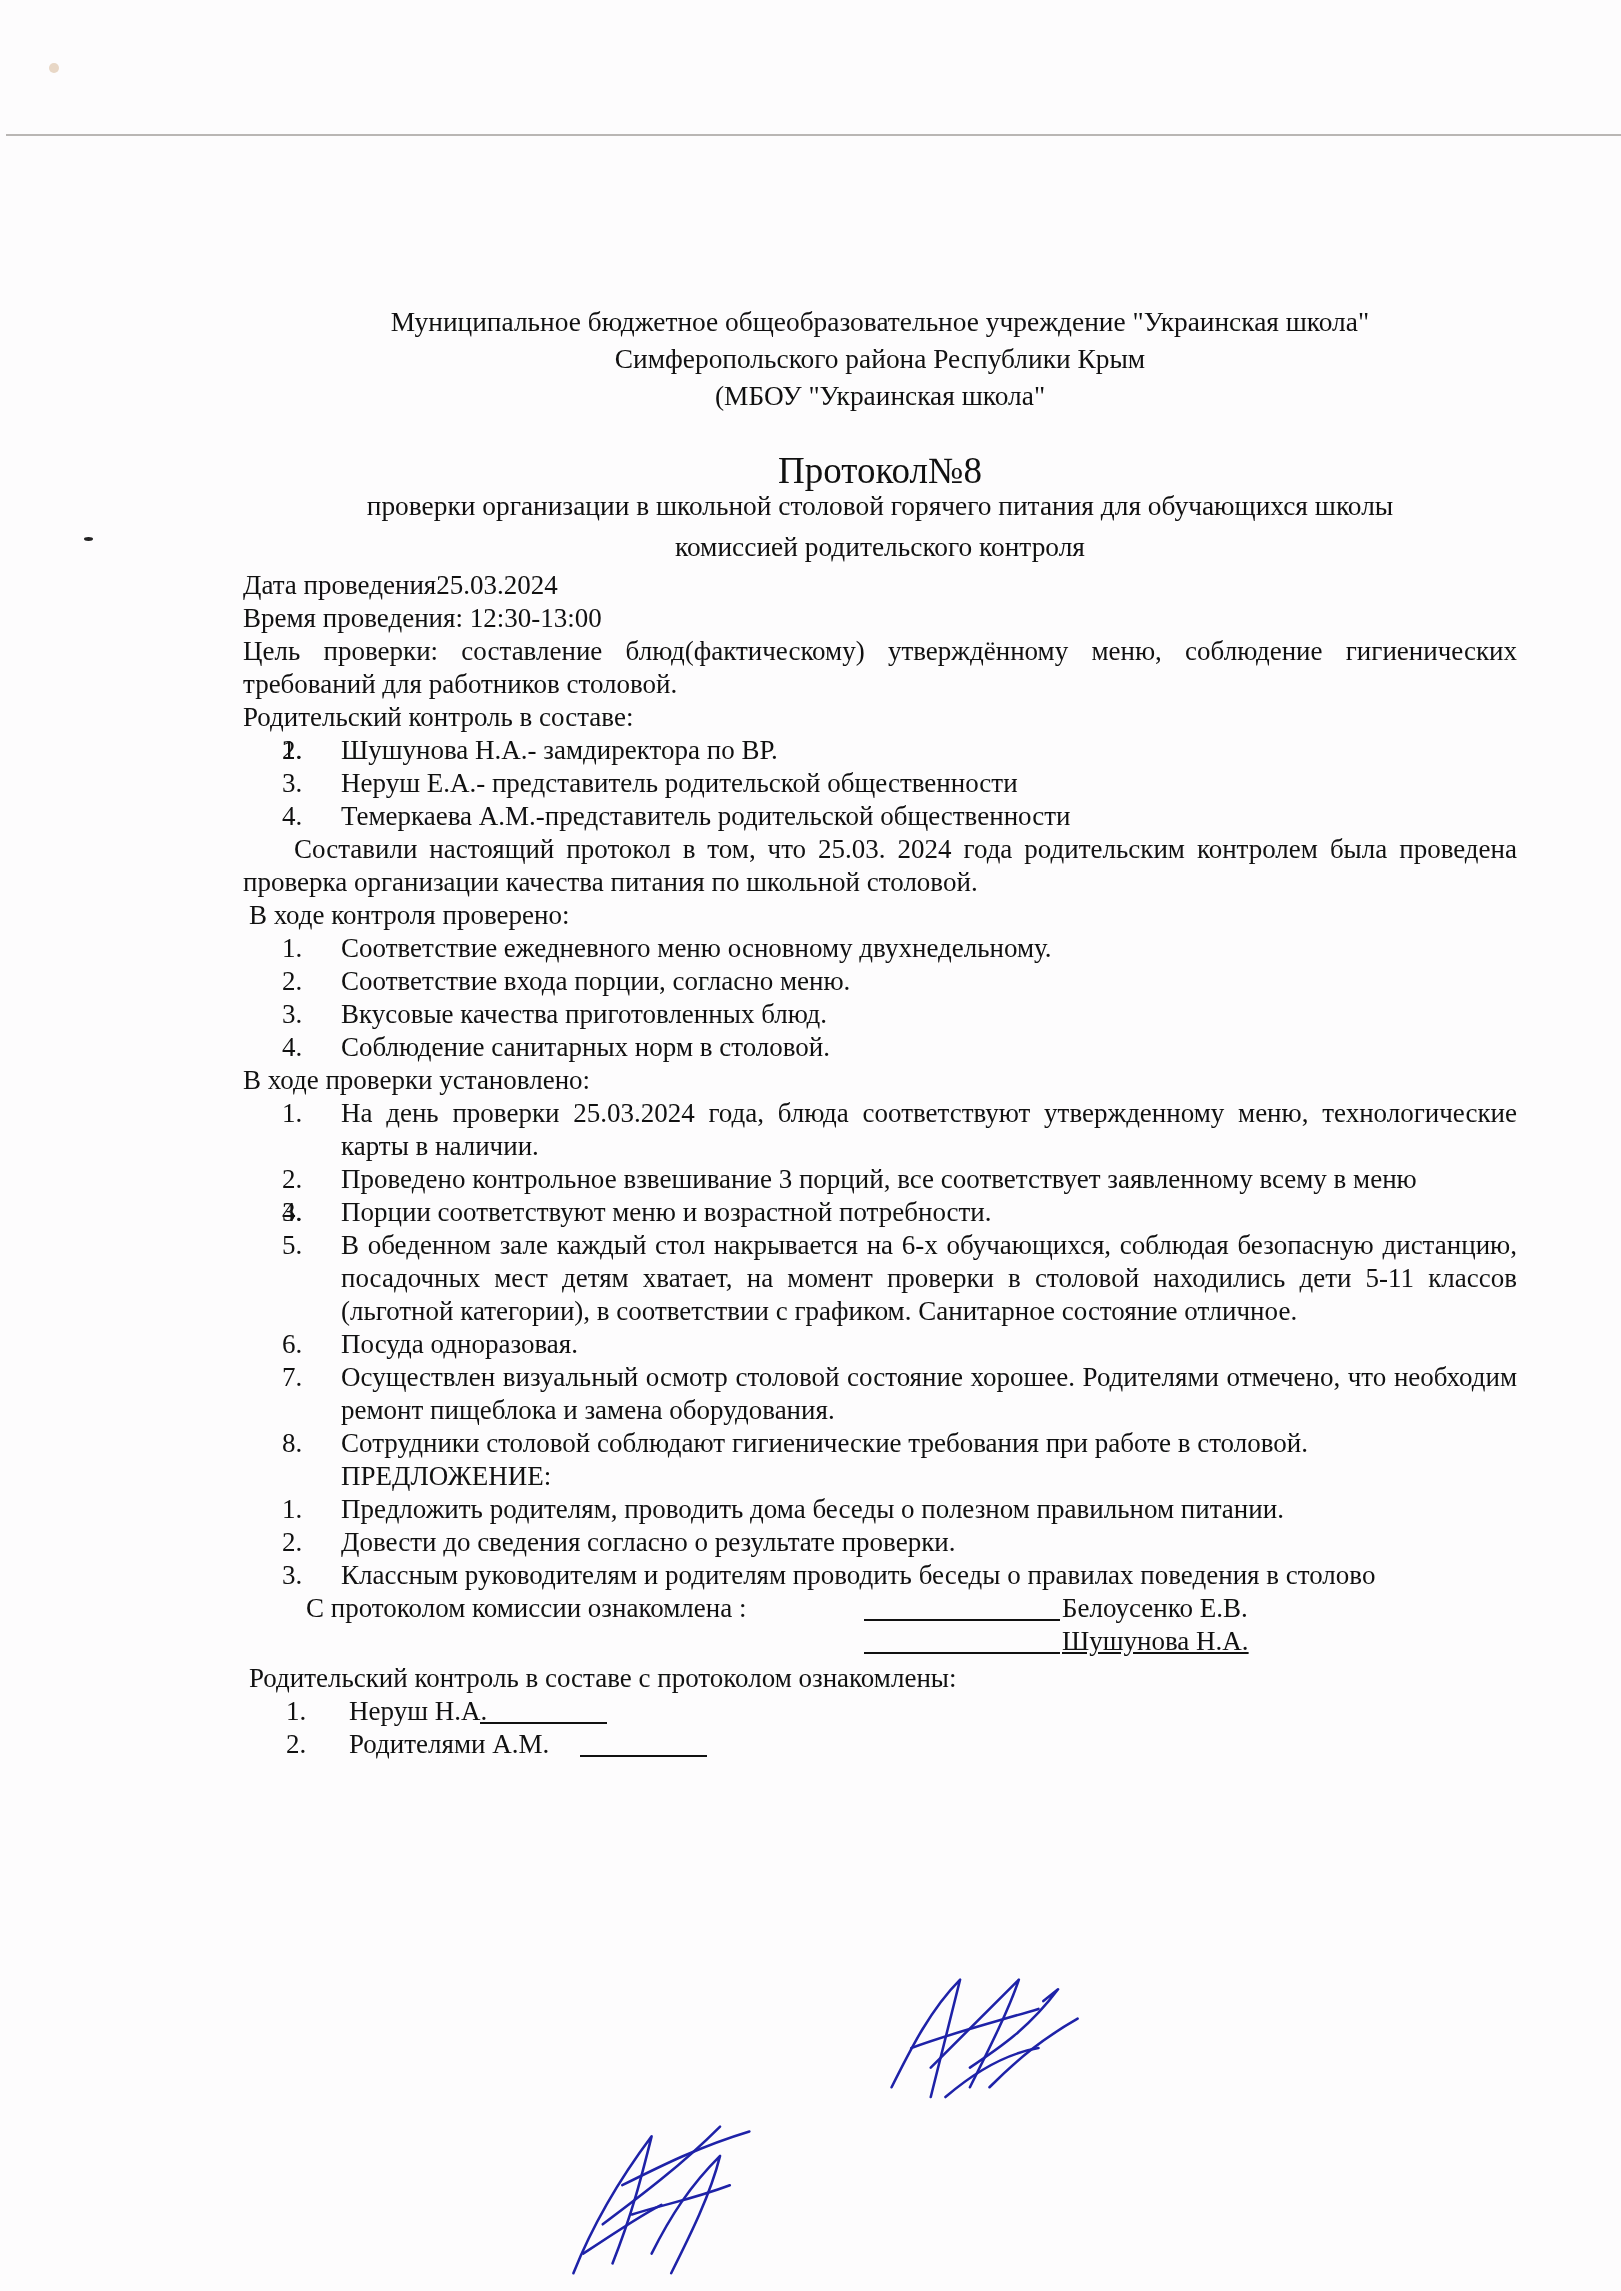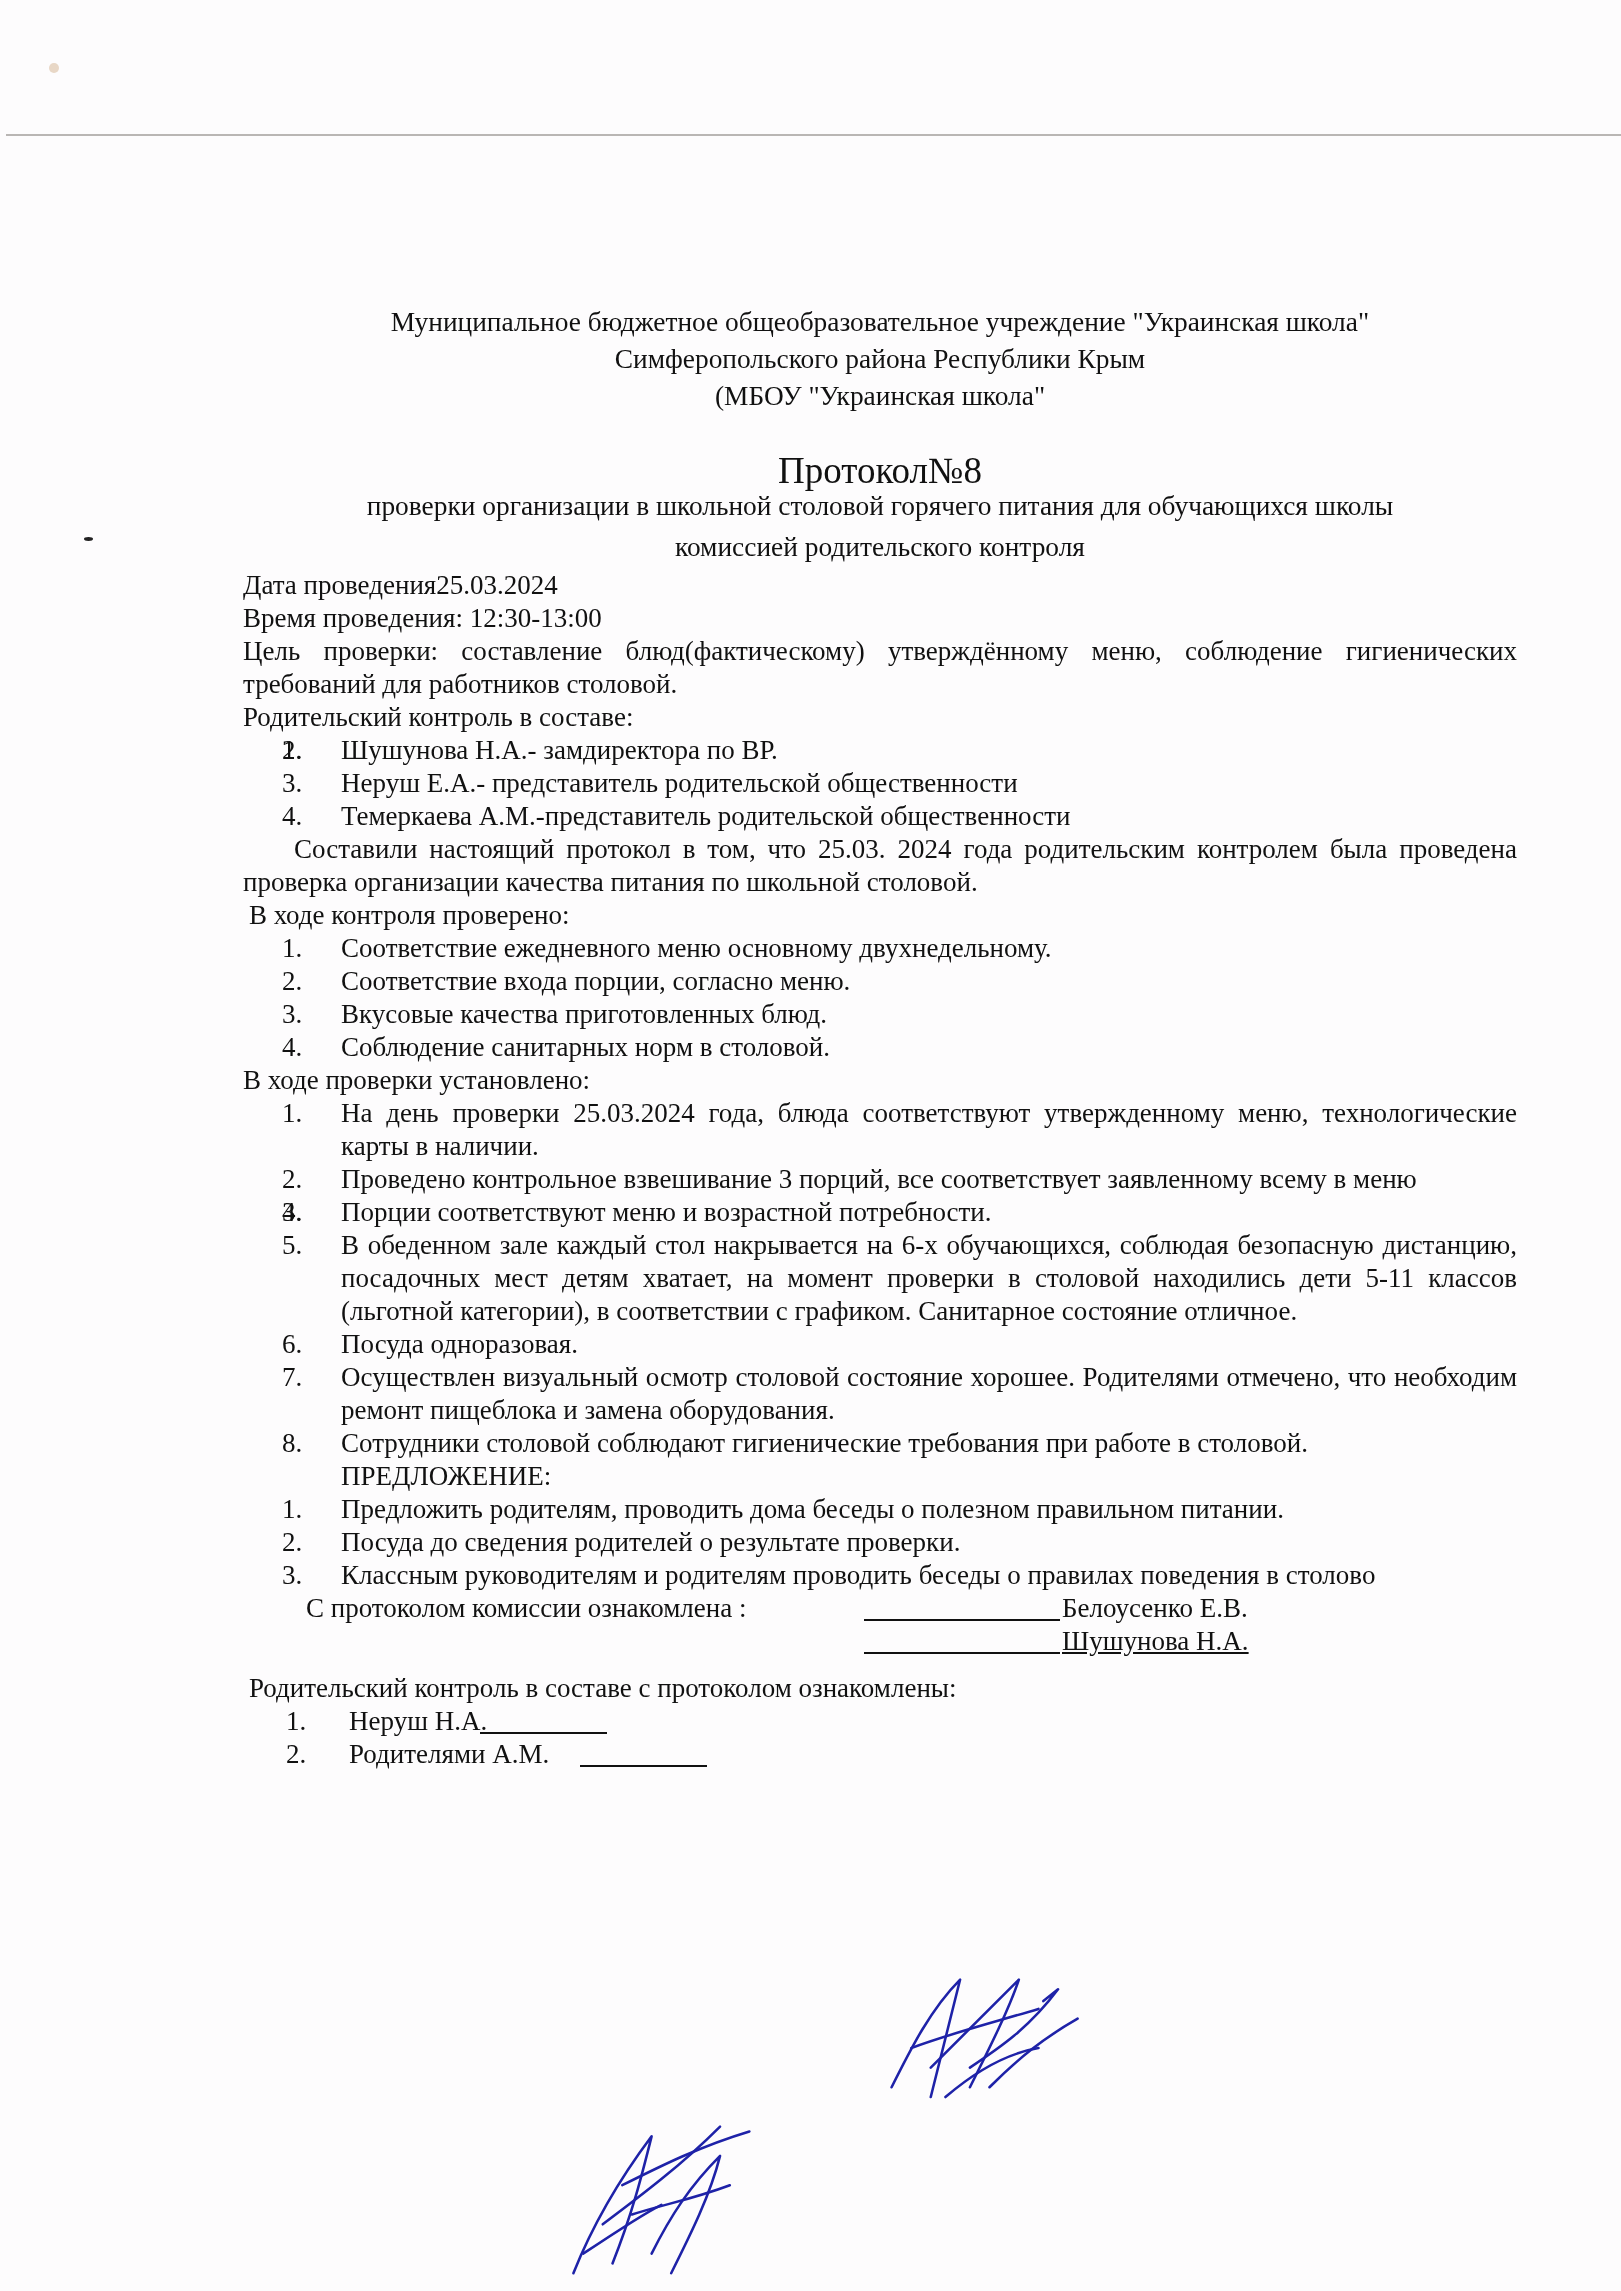--- a/index.html
+++ b/index.html
@@ -89,35 +89,35 @@
     <li class="li"><span class="num">4.</span><span>Порции соответствуют меню и возрастной потребности.</span></li>
     <li class="li"><span class="num">5.</span><span>В обеденном зале каждый стол накрывается на 6-х обучающихся, соблюдая безопасную дистанцию, посадочных мест детям хватает, на момент проверки в столовой находились дети 5-11 классов (льготной категории), в соответствии с графиком. Санитарное состояние отличное.</span></li>
     <li class="li"><span class="num">6.</span><span>Посуда одноразовая.</span></li>
     <li class="li"><span class="num">7.</span><span>Осуществлен визуальный осмотр столовой состояние  хорошее. Родителями отмечено, что необходим ремонт пищеблока и замена оборудования.</span></li>
     <li class="li"><span class="num">8.</span><span>Сотрудники столовой соблюдают гигиенические требования при работе в столовой.</span></li>
   </ol>
 
   <div class="proposal-title">ПРЕДЛОЖЕНИЕ:</div>
   <ol>
     <li class="li"><span class="num">1.</span><span>Предложить родителям, проводить дома беседы о полезном правильном питании.</span></li>
-    <li class="li"><span class="num">2.</span><span>Посуда до сведения родителей о результате проверки.</span></li>
+    <li class="li"><span class="num">2.</span><span>Довести до сведения согласно о результате проверки.</span></li>
     <li class="li"><span class="num">3.</span><span>Классным руководителям и родителям проводить беседы о правилах поведения в столово</span></li>
   </ol>
 
   <div class="ack-row">
     <span class="ack-label">С протоколом комиссии ознакомлена :</span>
     <span class="sig-blank" style="left:621px;width:196px;"></span>
     <span class="sig-name" style="left:819px;">Белоусенко  Е.В.</span>
   </div>
   <div class="ack-row">
     <span class="sig-blank" style="left:621px;width:196px;"></span>
     <span class="sig-name" style="left:819px;text-decoration:underline;">Шушунова Н.А.</span>
   </div>
 
-  <div class="line" style="margin-top:14px;padding-left:5.9px;">Родительский контроль в составе с протоколом ознакомлены:</div>
+  <div class="line" style="margin-top:4px;padding-left:5.9px;">Родительский контроль в составе с протоколом ознакомлены:</div>
   <div class="ack-row">
     <span class="sig-name" style="left:43px;">1.</span>
     <span class="sig-name" style="left:106px;">Неруш Н.А.</span>
     <span class="sig-blank" style="left:237px;width:127px;"></span>
   </div>
   <div class="ack-row">
     <span class="sig-name" style="left:43px;">2.</span>
     <span class="sig-name" style="left:106px;">Родителями А.М.</span>
     <span class="sig-blank" style="left:337px;width:127px;"></span>
   </div>

